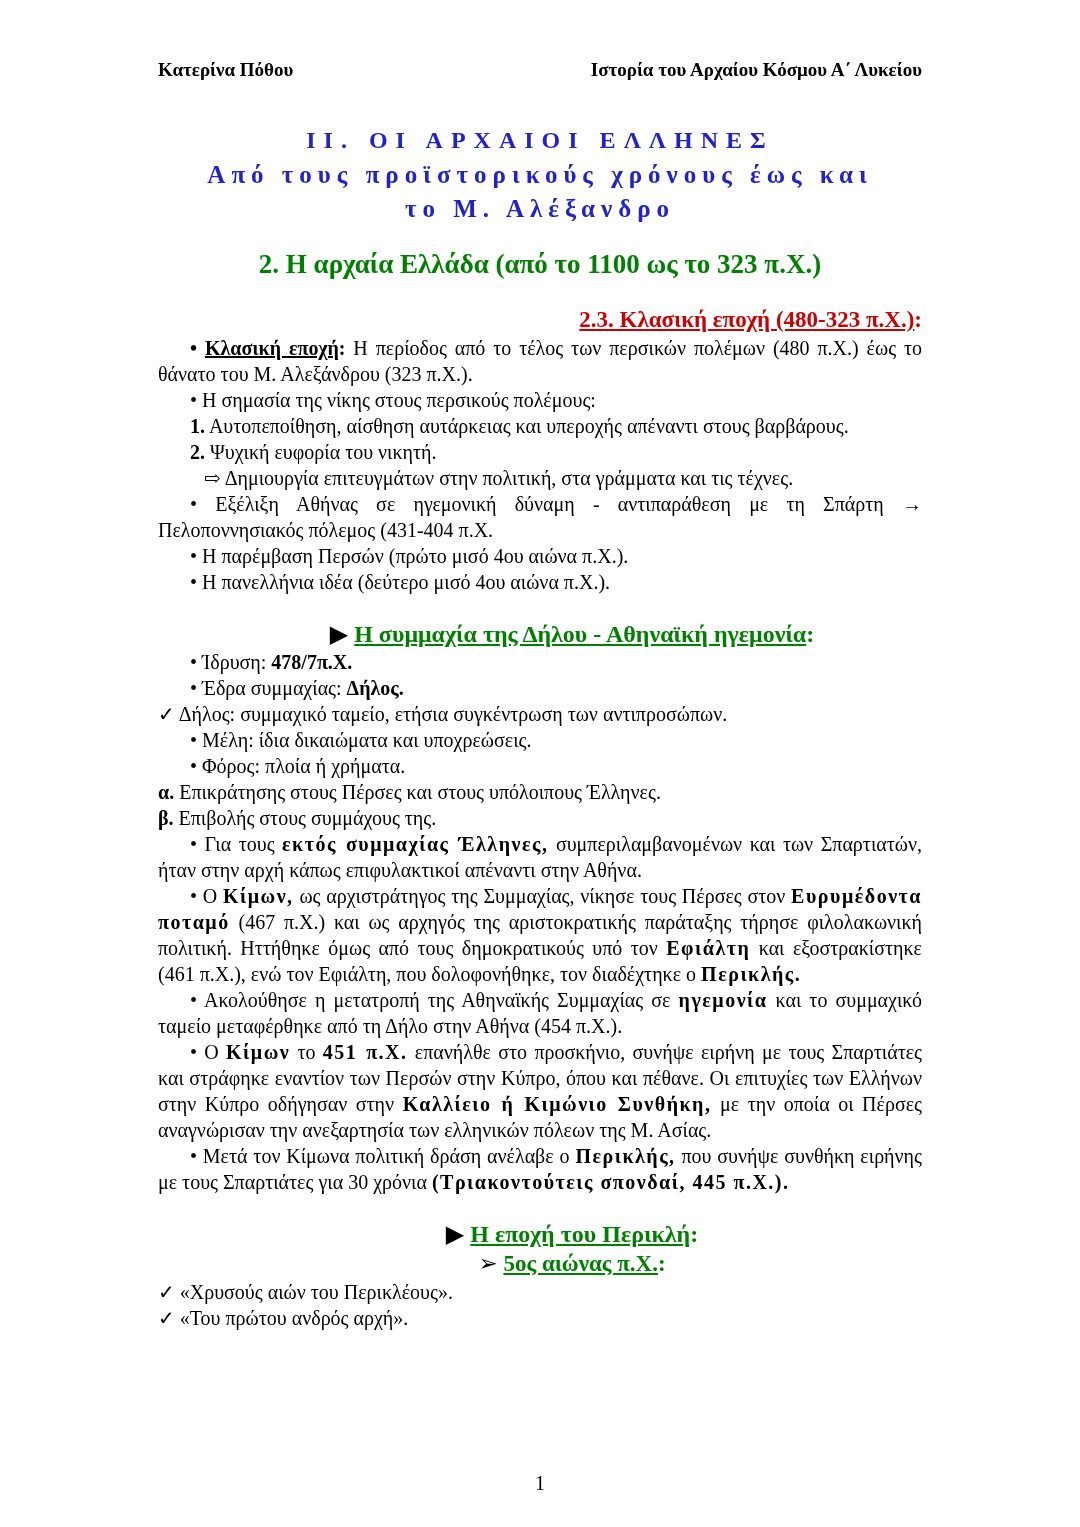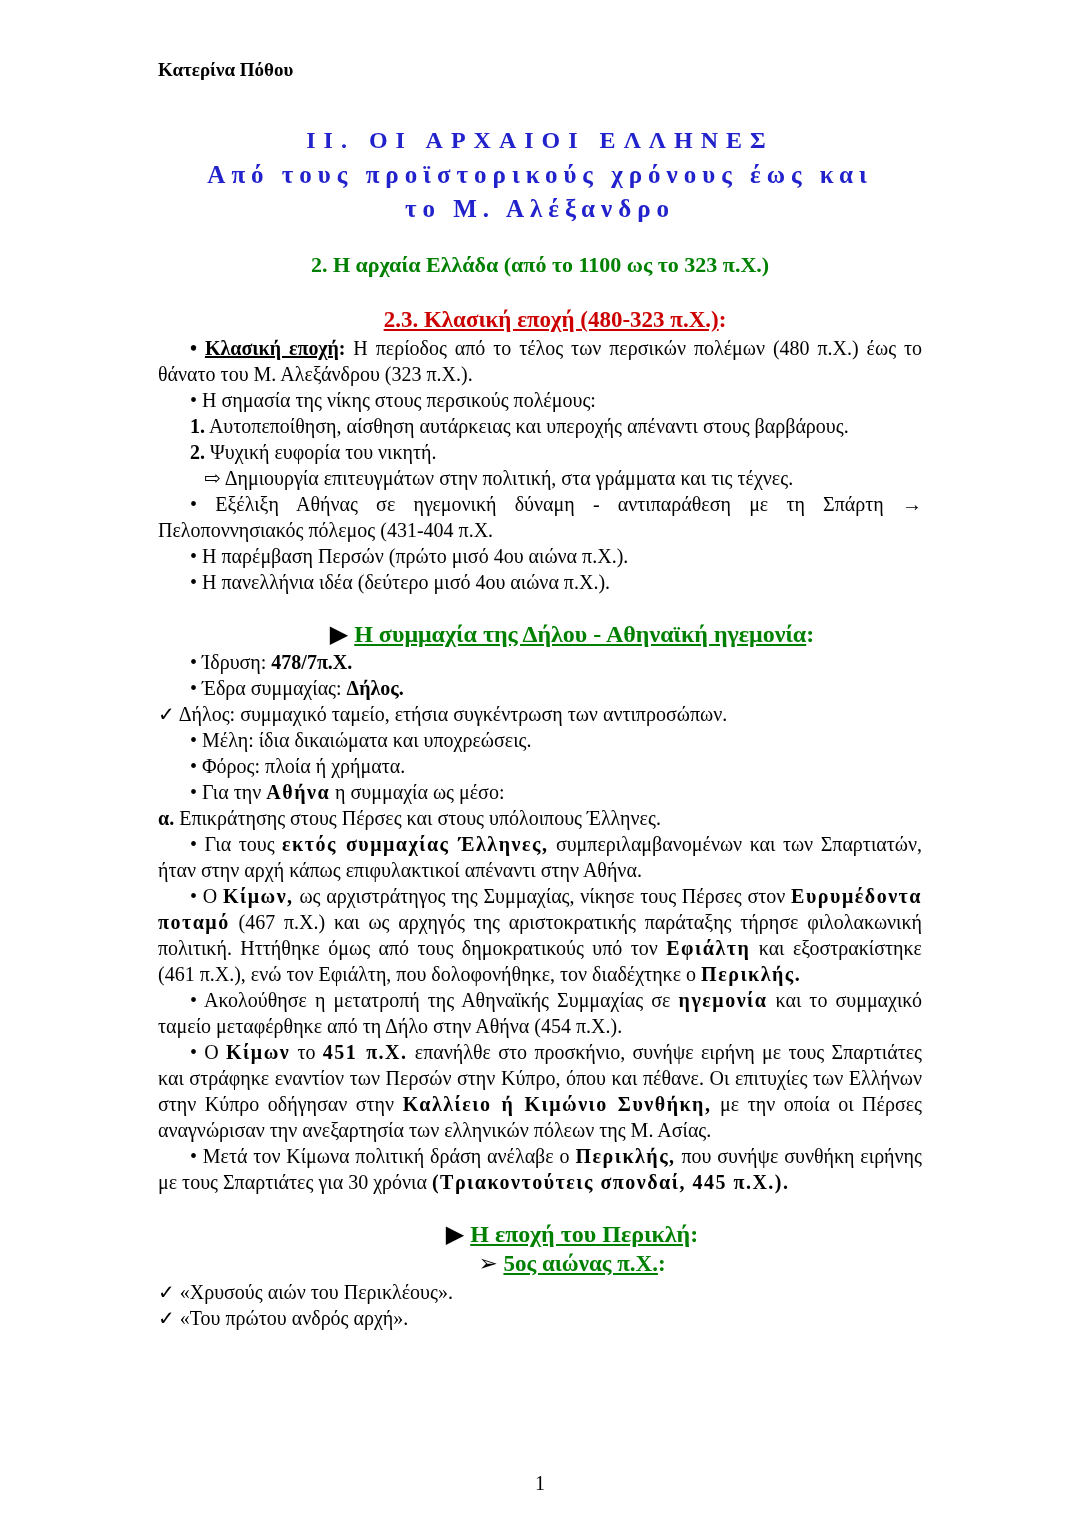--- a/index.html
+++ b/index.html
@@ -29,36 +29,36 @@
     color: var(--blue, #2222cc);
     font-weight: bold;
   }
   .title-l1 { font-size: 24px; letter-spacing: 8px; line-height: 36px; }
   .title-l2 { font-size: 25px; letter-spacing: 6px; line-height: 34px; }
   .green-main {
     margin-top: 22px;
     text-align: center;
     color: var(--green, #008000);
     font-weight: bold;
-    font-size: 22px;
+    font-size: 27px;
     line-height: 33px;
   }
   .content { margin-top: 24px; }
   .block {
     font-size: 20px;
     line-height: 26px;
     text-align: justify;
   }
   .red-heading {
     color: var(--red, #cc0000);
     font-weight: bold;
     font-size: 23px;
     line-height: 30px;
     margin-left: 30px;
-    text-align: center;
+    text-align: right;
     text-indent: 0;
   }
   .green-sub, .green-sub2 {
     color: var(--green, #008000);
     font-weight: bold;
     font-size: 24px;
     line-height: 30px;
     margin-left: 64px;
     text-align: center;
     text-indent: 0;
@@ -80,20 +80,21 @@
     text-align: center;
     font-size: 20px;
   }
 </style>
 </head>
 <body>
 
 <div class="page">
   <div class="header">
     <span>Κατερίνα Πόθου</span>
+    <span>Ιστορία του Αρχαίου Κόσμου Α΄ Λυκείου</span>
   </div>
 
   <div class="title-block">
     <div class="title-l1">ΙΙ. ΟΙ ΑΡΧΑΙΟΙ ΕΛΛΗΝΕΣ</div>
     <div class="title-l2">Από τους προϊστορικούς χρόνους έως και</div>
     <div class="title-l2">το Μ. Αλέξανδρο</div>
   </div>
 
   <div class="green-main">2. Η αρχαία Ελλάδα (από το 1100 ως το 323 π.Χ.)</div>
 
@@ -106,22 +107,22 @@
       <div class="block arrow"><span>⇨ Δημιουργία επιτευγμάτων στην πολιτική, στα γράμματα και τις τέχνες.</span></div>
       <div class="block bullet"><span>• Εξέλιξη Αθήνας σε ηγεμονική δύναμη - αντιπαράθεση με τη Σπάρτη </span><span class="b">→</span><span> Πελοποννησιακός πόλεμος (431-404 π.Χ.</span></div>
       <div class="block bullet"><span>• Η παρέμβαση Περσών (πρώτο μισό 4ου αιώνα π.Χ.).</span></div>
       <div class="block bullet"><span>• Η πανελλήνια ιδέα (δεύτερο μισό 4ου αιώνα π.Χ.).</span></div>
       <div class="block green-sub gap"><span style="color: rgb(0, 0, 0);">▶ </span><span class="u">Η συμμαχία της Δήλου - Αθηναϊκή ηγεμονία</span><span>:</span></div>
       <div class="block bullet"><span>• Ίδρυση: </span><span class="b">478/7π.Χ.</span></div>
       <div class="block bullet"><span>• Έδρα συμμαχίας: </span><span class="b">Δήλος.</span></div>
       <div class="block check"><span>✓ Δήλος: συμμαχικό ταμείο, ετήσια συγκέντρωση των αντιπροσώπων.</span></div>
       <div class="block bullet"><span>• Μέλη: ίδια δικαιώματα και υποχρεώσεις.</span></div>
       <div class="block bullet"><span>• Φόρος: πλοία ή χρήματα.</span></div>
-      <div class="block bullet"><span>• Για την </span><span class="b ls">Αθήνα</span><span> η συμμαχία ως μέσο:</span></div>
       <div class="block flush"><span class="b">α.</span><span> Επικράτησης στους Πέρσες και στους υπόλοιπους Έλληνες.</span></div>
+      <div class="block flush"><span class="b">β.</span><span> Επιβολής στους συμμάχους της.</span></div>
       <div class="block bullet"><span>• Για τους </span><span class="b ls">εκτός συμμαχίας Έλληνες,</span><span> συμπεριλαμβανομένων και των Σπαρτιατών, ήταν στην αρχή κάπως επιφυλακτικοί απέναντι στην Αθήνα.</span></div>
       <div class="block bullet"><span>• Ο </span><span class="b ls">Κίμων,</span><span> ως αρχιστράτηγος της Συμμαχίας, νίκησε τους Πέρσες στον </span><span class="b ls">Ευρυμέδοντα ποταμό</span><span> (467 π.Χ.) και ως αρχηγός της αριστοκρατικής παράταξης τήρησε φιλολακωνική πολιτική. Ηττήθηκε όμως από τους δημοκρατικούς υπό τον </span><span class="b ls">Εφιάλτη</span><span> και εξοστρακίστηκε (461 π.Χ.), ενώ τον Εφιάλτη, που δολοφονήθηκε, τον διαδέχτηκε ο </span><span class="b ls">Περικλής.</span></div>
       <div class="block bullet"><span>• Ακολούθησε η μετατροπή της Αθηναϊκής Συμμαχίας σε </span><span class="b ls">ηγεμονία</span><span> και το συμμαχικό ταμείο μεταφέρθηκε από τη Δήλο στην Αθήνα (454 π.Χ.).</span></div>
       <div class="block bullet"><span>• Ο </span><span class="b ls">Κίμων</span><span> το </span><span class="b ls">451 π.Χ.</span><span> επανήλθε στο προσκήνιο, συνήψε ειρήνη με τους Σπαρτιάτες και στράφηκε εναντίον των Περσών στην Κύπρο, όπου και πέθανε. Οι επιτυχίες των Ελλήνων στην Κύπρο οδήγησαν στην </span><span class="b ls">Καλλίειο ή Κιμώνιο Συνθήκη,</span><span> με την οποία οι Πέρσες αναγνώρισαν την ανεξαρτησία των ελληνικών πόλεων της Μ. Ασίας.</span></div>
       <div class="block bullet"><span>• Μετά τον Κίμωνα πολιτική δράση ανέλαβε ο </span><span class="b ls">Περικλής,</span><span> που συνήψε συνθήκη ειρήνης με τους Σπαρτιάτες για 30 χρόνια </span><span class="b ls">(Τριακοντούτεις σπονδαί, 445 π.Χ.).</span></div>
       <div class="block green-sub gap"><span style="color: rgb(0, 0, 0);">▶ </span><span class="u">Η εποχή του Περικλή</span><span>:</span></div>
       <div class="block green-sub2"><span style="color: rgb(0, 0, 0);">➢ </span><span class="u">5ος αιώνας π.Χ.</span><span>:</span></div>
       <div class="block check"><span>✓ «Χρυσούς αιών του Περικλέους».</span></div>
       <div class="block check"><span>✓ «Του πρώτου ανδρός αρχή».</span></div>
     </div>

